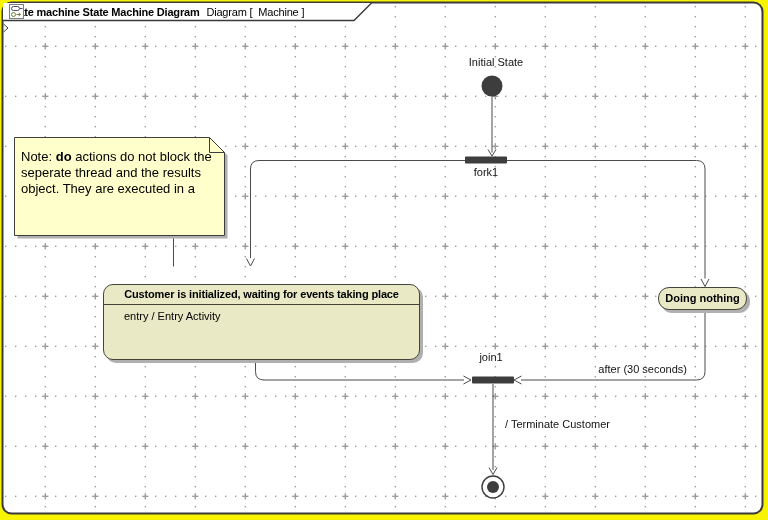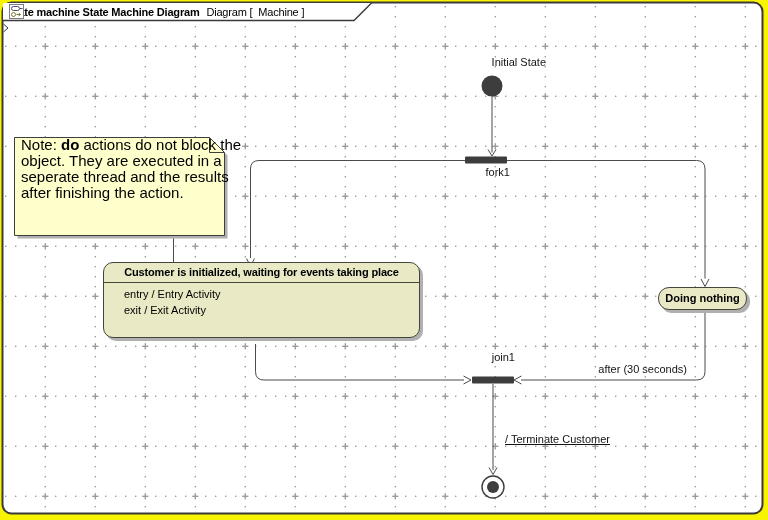--- a/index.html
+++ b/index.html
@@ -21,30 +21,30 @@
   .note-body{fill:var(--c-note-fill);stroke:var(--c-note-border);stroke-width:1;}
   .note-fold{fill:none;stroke:var(--c-note-border);stroke-width:1;}
 
   .tab-text{position:absolute;left:9px;top:4px;height:15px;display:flex;align-items:center;
     font-size:11px;color:#000;letter-spacing:-0.2px;white-space:nowrap;}
   .tab-text .kind{font-weight:bold;}
   .tab-text .nm{margin-left:7px;}
   .tab-text .icon{margin:0 3px;display:inline-block;}
 
   .lbl{position:absolute;font-size:11px;color:#141414;white-space:nowrap;}
-  .ctr{text-align:right;}
+  .ctr{text-align:center;}
   .rgt{text-align:right;}
 
   .note-box{position:absolute;left:14px;top:137px;width:214px;height:102px;}
-  .note-textwrap{position:absolute;left:7px;top:0;font-size:15px;line-height:16px;color:#000;white-space:nowrap;}
+  .note-textwrap{position:absolute;left:7px;top:12px;font-size:13px;line-height:16px;color:#000;white-space:nowrap;}
   .note-textwrap b{font-weight:bold;}
 
   .state{position:absolute;background:var(--c-state-fill);border:1px solid var(--c-state-border);
     box-shadow:3px 3px 0 var(--c-shadow);box-sizing:border-box;color:#000;}
-  .state-main{left:103px;top:262px;width:317px;height:76px;border-radius:10px;}
+  .state-main{left:103px;top:284px;width:317px;height:76px;border-radius:10px;}
   .state-title{height:19px;line-height:19px;border-bottom:1px solid var(--c-state-border);
     font-weight:bold;font-size:11px;text-align:center;letter-spacing:-0.15px;white-space:nowrap;overflow:hidden;}
   .state-bodyline{font-size:11px;line-height:16px;padding:0 20px;white-space:nowrap;}
   .state-body{padding-top:3px;}
   .state-doing{left:658px;top:287px;width:89px;height:23px;border-radius:11px;
     font-weight:bold;font-size:11px;text-align:center;line-height:21px;}
 </style>
 </head>
 <body>
 
@@ -124,35 +124,33 @@
   </div>
 
   <div class="note-box">
     <svg width="215" height="103" viewBox="0 0 215 103">
       <path class="note-shadow" d="M3.5,3.5 H198.5 L213.5,18.5 V101.5 H3.5 Z"></path>
       <path class="note-body" d="M0.5,0.5 H195.5 L210.5,15.5 V98.5 H0.5 Z"></path>
       <path class="note-fold" d="M195.5,0.5 L195.5,15.5 L210.5,15.5"></path>
     </svg>
     <div class="note-textwrap">
       <div><span>Note: </span><b>do</b><span> actions do not block the</span></div>
+      <div>seperate thread and the results</div>
       <div>object. They are executed in a</div>
-      <div>seperate thread and the results</div>
-      <div>after finishing the action.</div>
     </div>
   </div>
 
   <div class="state state-main">
     <div class="state-title">Customer is initialized, waiting for events taking place</div>
     <div class="state-body">
       <div class="state-bodyline">entry / Entry Activity</div>
-      <div class="state-bodyline">exit / Exit Activity</div>
     </div>
   </div>
 
   <div class="state state-doing">Doing nothing</div>
 
   <div class="lbl ctr" style="left:446px;top:56px;width:100px;">Initial State</div>
   <div class="lbl ctr" style="left:462px;top:166px;width:48px;">fork1</div>
   <div class="lbl ctr" style="left:467px;top:351px;width:48px;">join1</div>
   <div class="lbl rgt" style="left:559px;top:363px;width:128px;">after (30 seconds)</div>
-  <div class="lbl" style="left:505px;top:433px;text-decoration:underline;">/ Terminate Customer</div>
+  <div class="lbl" style="left:505px;top:418px;">/ Terminate Customer</div>
 
 </div>
 
 </body></html>

